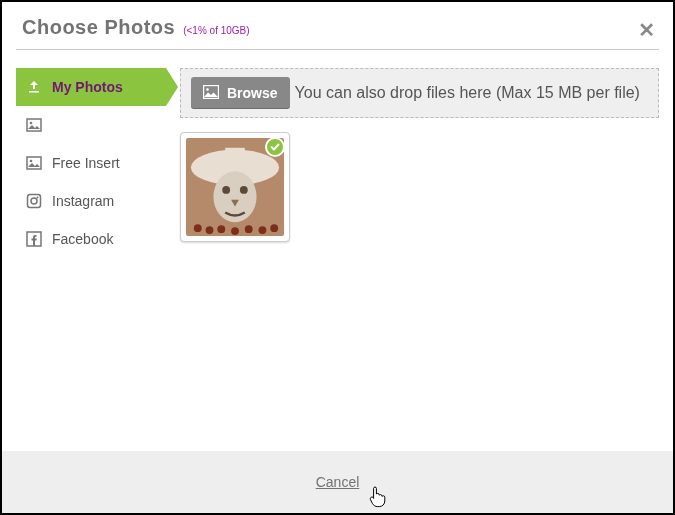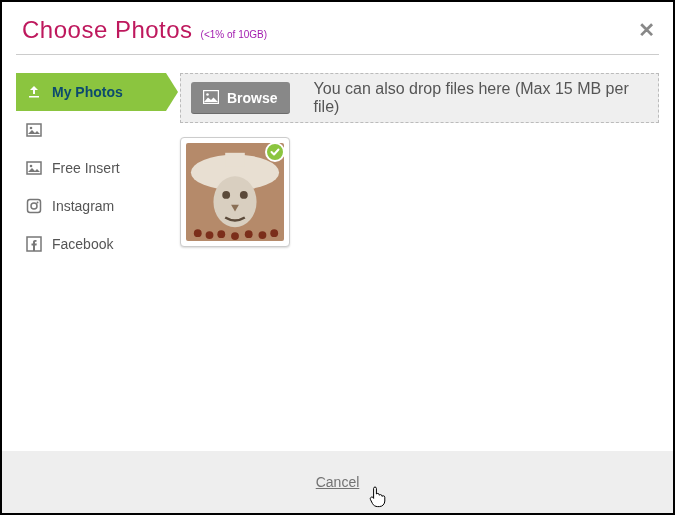--- a/index.html
+++ b/index.html
@@ -19,23 +19,23 @@
     flex-direction: column;
     position: relative;
   }
   .header {
     display: flex;
     align-items: baseline;
     padding: 14px 20px 10px 20px;
     position: relative;
   }
   .header-title {
-    font-size: 24px;
-    font-weight: 400;
-    color: #be185d;
+    font-size: 20px;
+    font-weight: 700;
+    color: #737373;
     letter-spacing: 0.5px;
   }
   .header-subtitle {
     font-size: 10px;
     color: #a21caf;
     margin-left: 8px;
   }
   .close-btn {
     position: absolute;
     right: 18px;
@@ -66,21 +66,21 @@
     height: 38px;
     padding: 0 10px;
     gap: 10px;
     cursor: pointer;
     color: #555;
     font-size: 14px;
     position: relative;
   }
   .sidebar-item.active {
     background: #8bc53f;
-    color: #0c4a6e;
+    color: #701a75;
     font-weight: 600;
   }
   .sidebar-item.active::after {
     content: "";
     position: absolute;
     right: -12px;
     top: 0;
     width: 0;
     height: 0;
     border-top: 19px solid transparent;
@@ -100,21 +100,21 @@
     display: flex;
     flex-direction: column;
   }
   .drop-zone {
     border: 1px dashed #bbb;
     background: #efefef;
     height: 50px;
     display: flex;
     align-items: center;
     padding: 0 10px;
-    gap: 24px;
+    gap: 5px;
   }
   .browse-btn {
     background: #888;
     color: #fff;
     border: none;
     height: 32px;
     padding: 0 12px;
     display: flex;
     align-items: center;
     gap: 8px;

